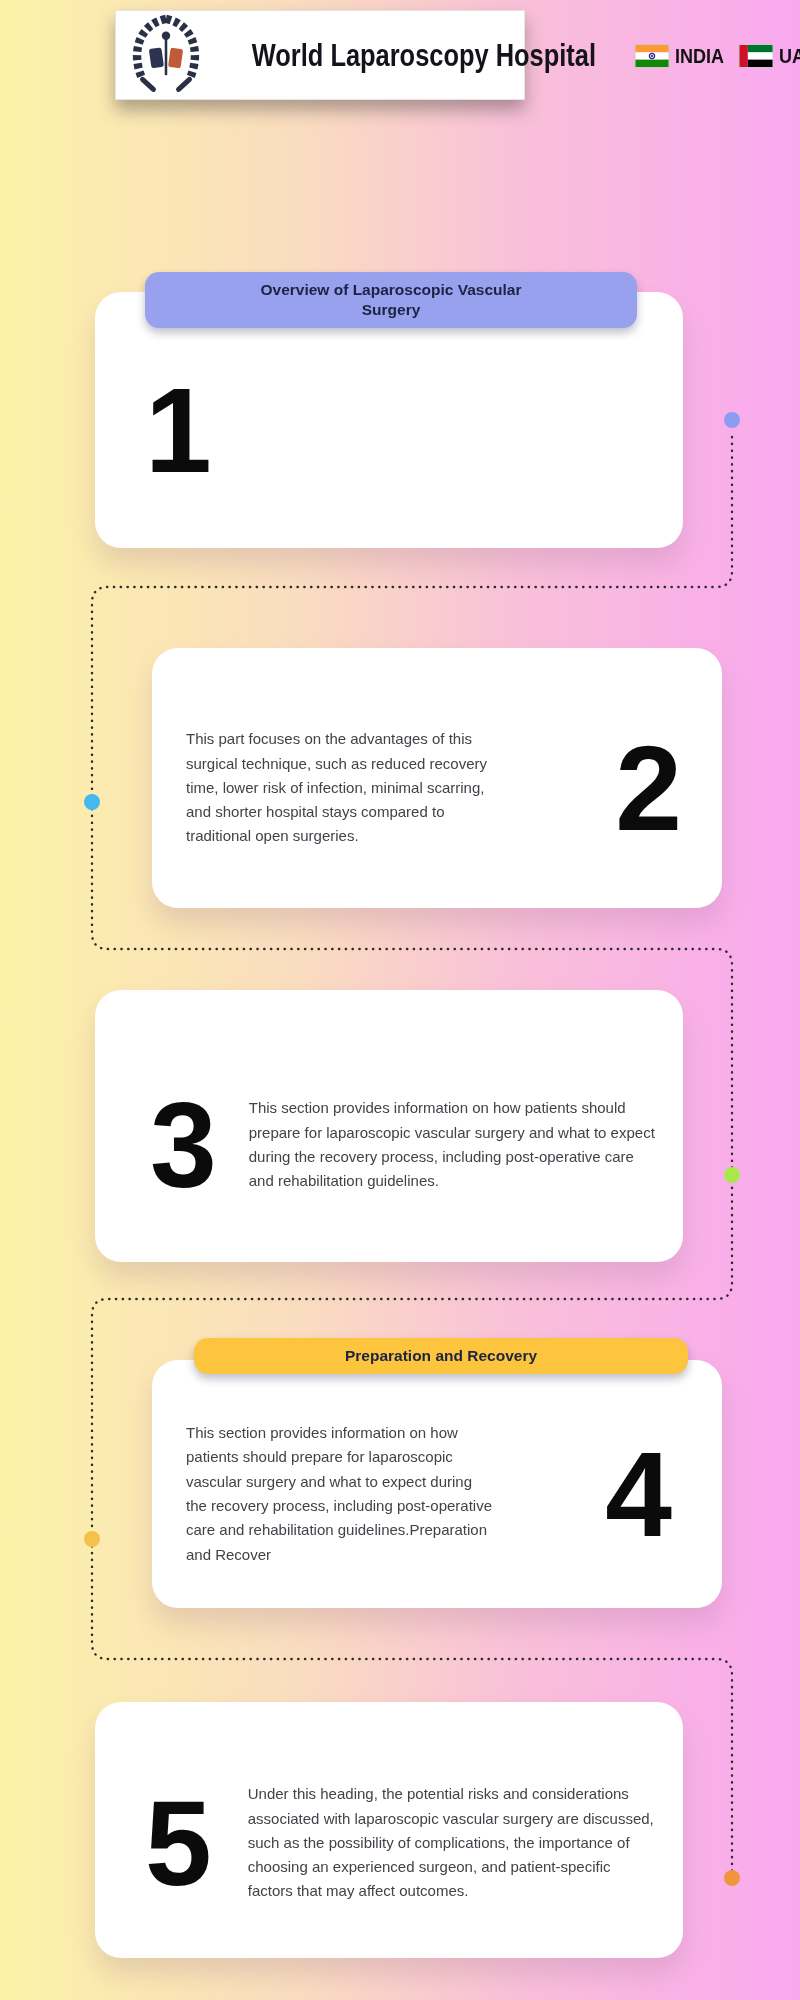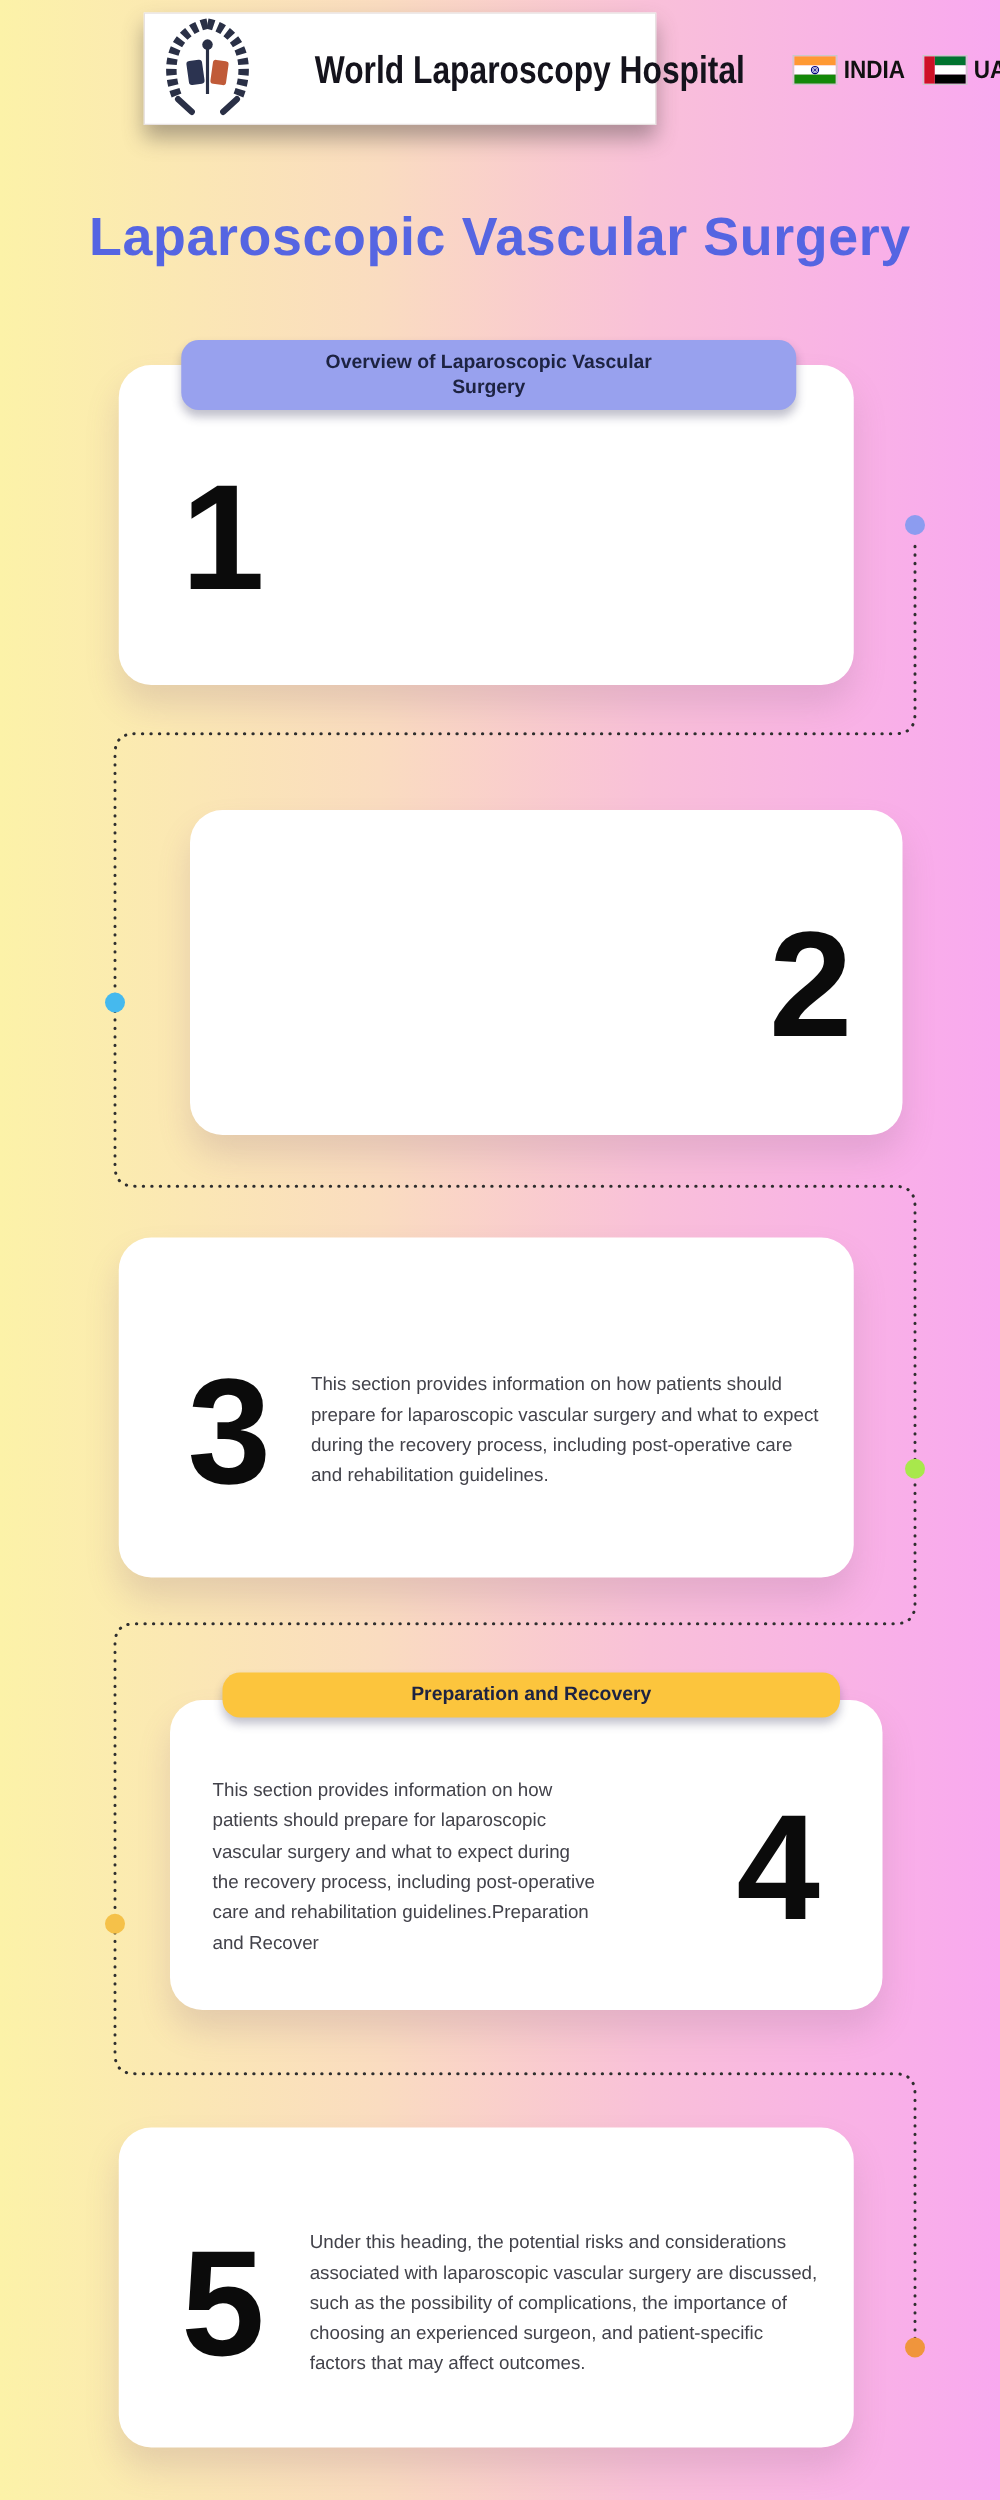--- a/index.html
+++ b/index.html
@@ -44,21 +44,21 @@
     box-shadow:0 5px 8px rgba(50,50,90,.30); box-sizing:border-box; line-height:1.3;
     display:flex; align-items:center; justify-content:center;
   }
   .pill span { display:block; margin:0 auto; }
   .num { font-size:120px; font-weight:800; line-height:.9; color:#0b0b0b; letter-spacing:-2px; }
   .para { font-size:15px; color:#42424a; line-height:1.62; margin:0; }
 
   .s1 { left:95px;  top:292px;  width:588px; height:256px; padding:30px 60px 10px 50px; gap:26px; }
   .s2 { left:152px; top:648px;  width:570px; height:260px; padding:20px 42px 0 34px;  flex-direction:row-reverse; justify-content:space-between; }
   .s3 { left:95px;  top:990px;  width:588px; height:272px; padding:48px 26px 10px 55px; gap:34px; }
-  .s4 { left:136px; top:1360px; width:570px; height:248px; padding:20px 52px 0 34px;  flex-direction:row-reverse; justify-content:space-between; }
+  .s4 { left:152px; top:1360px; width:570px; height:248px; padding:20px 52px 0 34px;  flex-direction:row-reverse; justify-content:space-between; }
   .s5 { left:95px;  top:1702px; width:588px; height:256px; padding:36px 26px 10px 50px; gap:38px; }
 
   .s1 .pill { left:50px; top:-20px; width:492px; }
   .s1 .pill span { max-width:310px; }
   .s2 .pill { left:42px; top:-24px; width:494px; }
   .s3 .pill { left:50px; top:-26px; width:492px; }
   .s3 .pill span { max-width:330px; }
   .s4 .pill { left:42px; top:-22px; width:494px; }
   .s5 .pill { left:50px; top:-22px; width:492px; font-size:22px; }
 
@@ -137,31 +137,31 @@
                 <circle cx="7.5" cy="10" r=".9"></circle>
                 <circle cx="12" cy="10" r=".9"></circle>
             </g>
           </svg>
           <span class="flag-label">USA</span>
         </span>
       </div>
     </div>
   </header>
 
-  <h1 class="page-title" style="color: rgb(85, 101, 226);">Laparoscopic Vascular Surgery</h1>
 
   <section class="card s1">
     <div class="pill" style="background: rgb(152, 161, 238);">
       <span>Overview of Laparoscopic Vascular Surgery</span>
     </div>
     <div class="num">1</div>
   </section>
 
   <section class="card s2">
     <div class="num">2</div>
+    <p class="para">This part focuses on the advantages of this surgical technique, such as reduced recovery time, lower risk of infection, minimal scarring, and shorter hospital stays compared to traditional open surgeries.</p>
   </section>
 
   <section class="card s3">
     <div class="num">3</div>
     <p class="para">This section provides information on how patients should prepare for laparoscopic vascular surgery and what to expect during the recovery process, including post-operative care and rehabilitation guidelines.</p>
   </section>
 
   <section class="card s4">
     <div class="pill" style="background: rgb(252, 197, 61);">
       <span>Preparation and Recovery</span>

